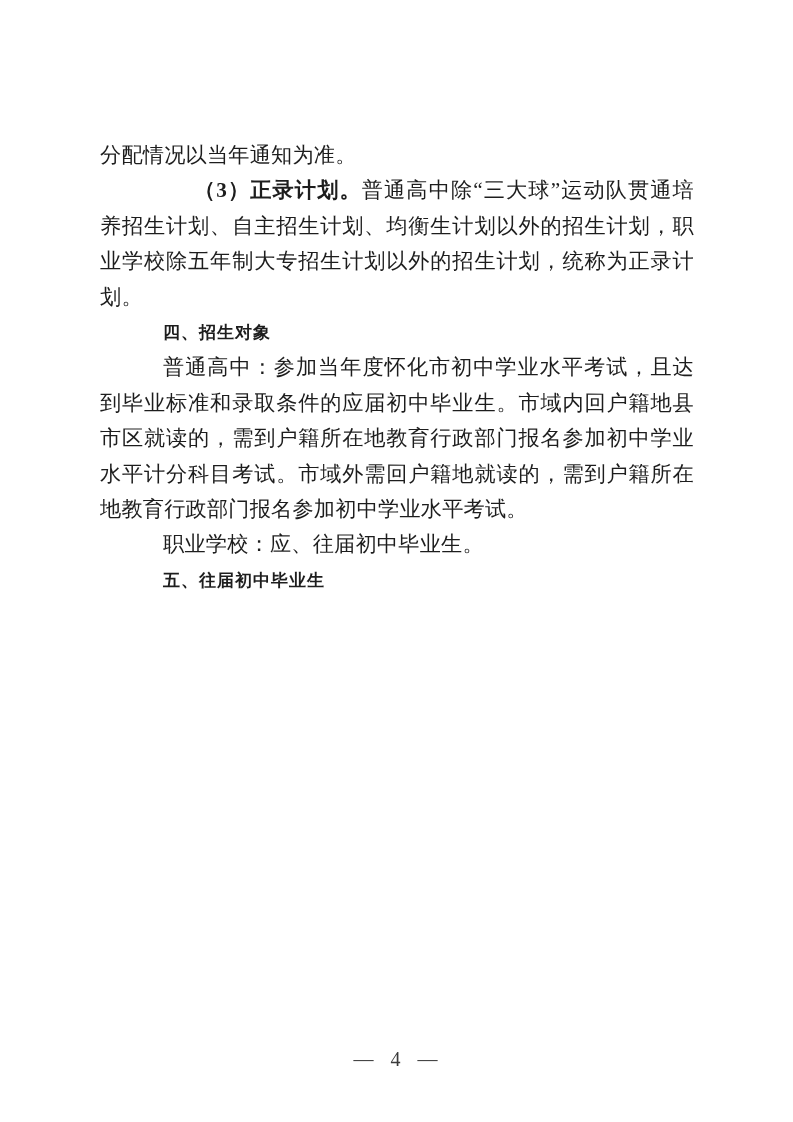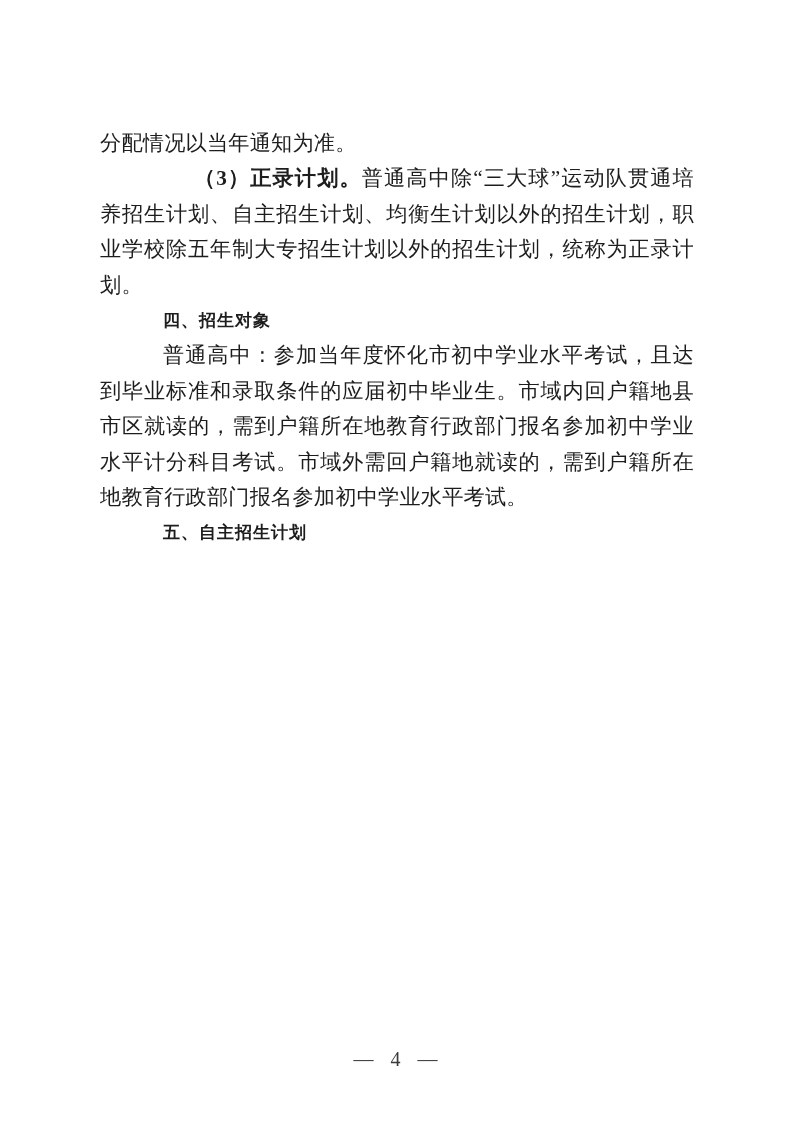--- a/index.html
+++ b/index.html
@@ -27,20 +27,21 @@
     text-align: justify;
     text-justify: inter-character;
     letter-spacing: 0.2px;
   }
   .para {
     margin: 0;
     text-indent: 63px;
   }
   .no-indent {
     text-indent: 0;
+    margin-top: 12px;
   }
   .lead-bold {
     font-weight: 700;
     margin-left: 31px;
   }
   .heading {
     margin: 0;
     text-indent: 63px;
     font-size: 17px;
     line-height: 35.4px;
@@ -70,22 +71,23 @@
   <main class="doc">
     <p class="para no-indent">分配情况以当年通知为准。</p>
 
     <p class="para"><span class="lead-bold">（3）正录计划。</span><span>普通高中除“三大球”运动队贯通培养招生计划、自主招生计划、均衡生计划以外的招生计划，职业学校除五年制大专招生计划以外的招生计划，统称为正录计划。</span></p>
 
 
     <h2 class="heading">四、招生对象</h2>
 
     <p class="para">普通高中：参加当年度怀化市初中学业水平考试，且达到毕业标准和录取条件的应届初中毕业生。市域内回户籍地县市区就读的，需到户籍所在地教育行政部门报名参加初中学业水平计分科目考试。市域外需回户籍地就读的，需到户籍所在地教育行政部门报名参加初中学业水平考试。</p>
 
+    <p class="para">职业学校：应、往届初中毕业生。</p>
 
-    <h2 class="heading">五、自主招生计划</h2>
+    <h2 class="heading">五、往届初中毕业生</h2>
 
 
   </main>
 
   <footer class="page-footer">
     <span class="page-number">— 4 —</span>
   </footer>
 </div>
 
 </body></html>

